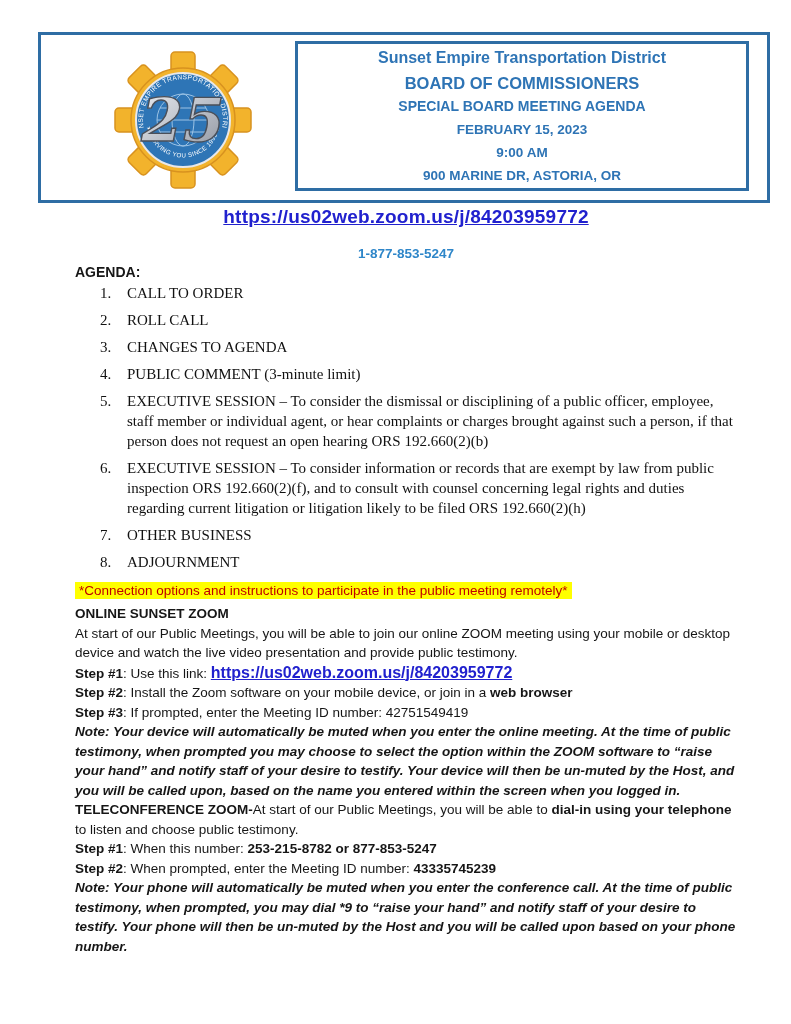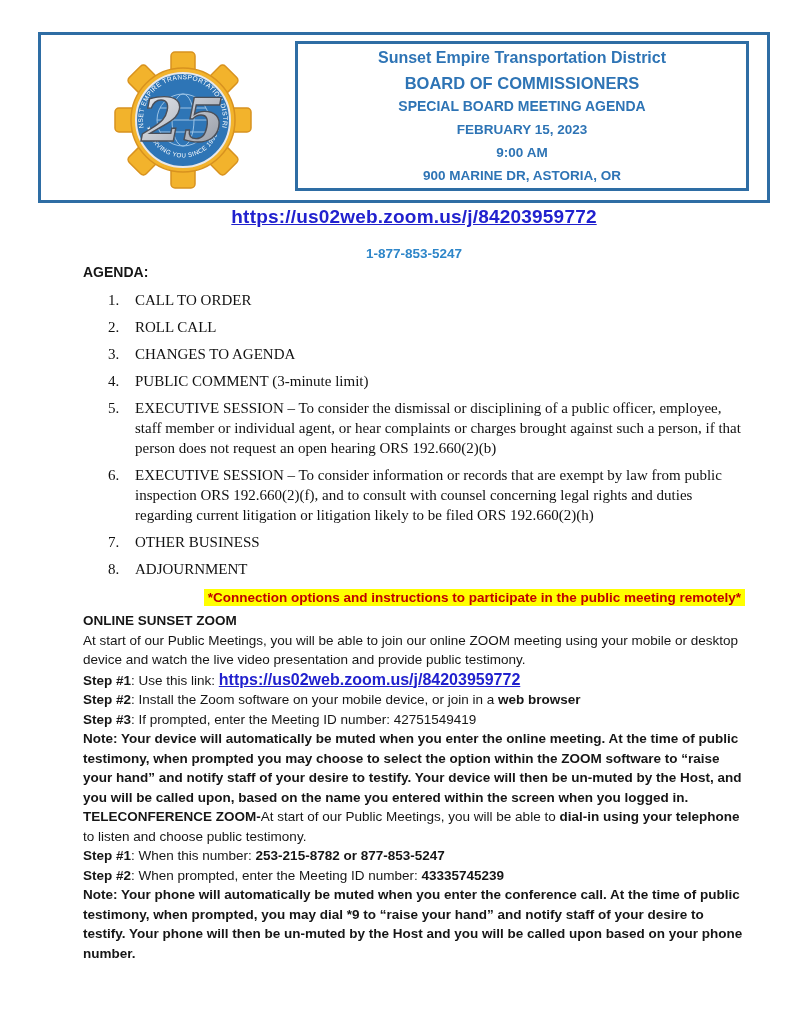--- a/index.html
+++ b/index.html
@@ -28,39 +28,39 @@
     border:3px solid var(--border-blue);
     display:flex;flex-direction:column;justify-content:center;
     text-align:center;color:var(--header-blue);font-weight:700;
     padding:4px 8px;
   }
   .hl1{font-size:16px;line-height:26px;}
   .hl2{font-size:16.5px;line-height:24px;}
   .hl3{font-size:14px;line-height:23px;}
   .hl4,.hl5,.hl6{font-size:13.5px;line-height:23px;}
   
-  .main{position:absolute;top:207px;left:83px;width:662px;font-size:13.5px;line-height:19.5px;}
+  .main{position:absolute;top:207px;left:75px;width:662px;font-size:13.5px;line-height:19.5px;}
   .zoom-link-line{text-align:center;margin-bottom:15px;}
   .zoom-link-top{
     font-size:19px;font-weight:700;color:var(--link-blue);
     text-decoration:underline;letter-spacing:.2px;cursor:pointer;
   }
   .phone-line{text-align:center;font-size:13.5px;font-weight:700;color:var(--phone-blue);}
-  .agenda-label{font-size:14px;font-weight:700;margin-bottom:7px;}
+  .agenda-label{font-size:14px;font-weight:700;margin-bottom:0;}
   .agenda-list{margin-left:25px;font-family:"Liberation Serif",serif;font-size:15px;line-height:20px;color:#111;}
   .agenda-item{position:relative;padding-left:27px;margin-bottom:7px;}
   .agenda-item .num{position:absolute;left:0;}
-  .highlight-line{text-align:right;margin:9px 0 4px;font-weight:bold;}
+  .highlight-line{text-align:left;margin:9px 0 4px;}
   .highlight-line span{
     background:var(--highlight-bg);color:var(--highlight-text);
     padding:1px 4px;font-size:13.5px;
   }
   .sec-heading{font-weight:700;font-size:13.5px;}
   .para{font-size:13.5px;}
-  .note{font-weight:700;}
+  .note{font-weight:700;font-style:italic;}
   .b{font-weight:700;}
   .rich-link{
     color:var(--link-blue);text-decoration:underline;
     font-size:16px;font-weight:600;cursor:pointer;
   }
   .step-line{font-size:13.5px;}
 </style>
 </head>
 <body>
 

